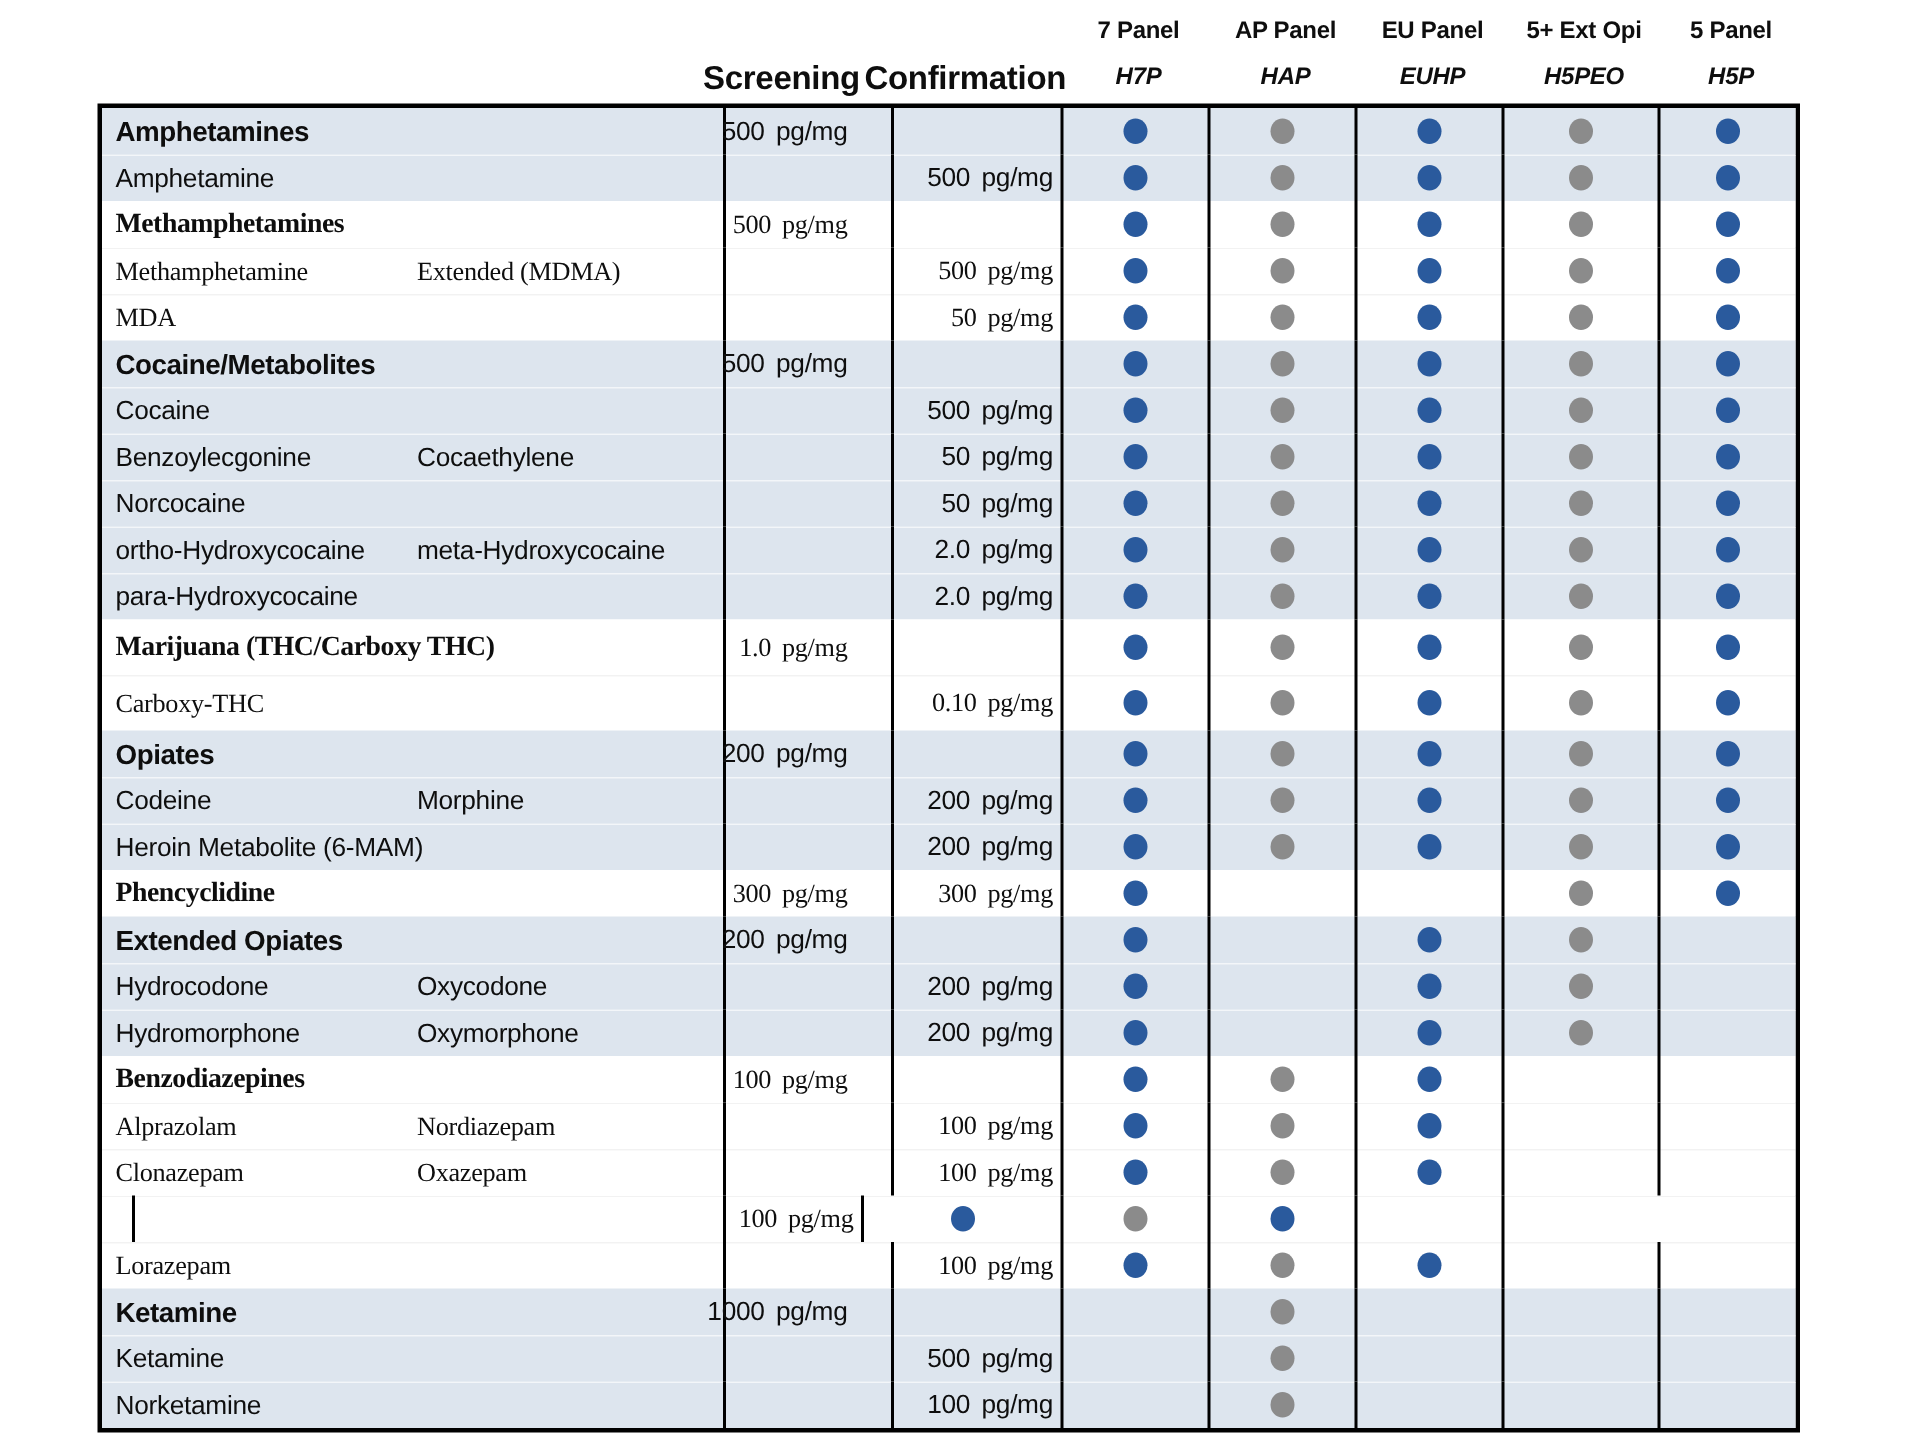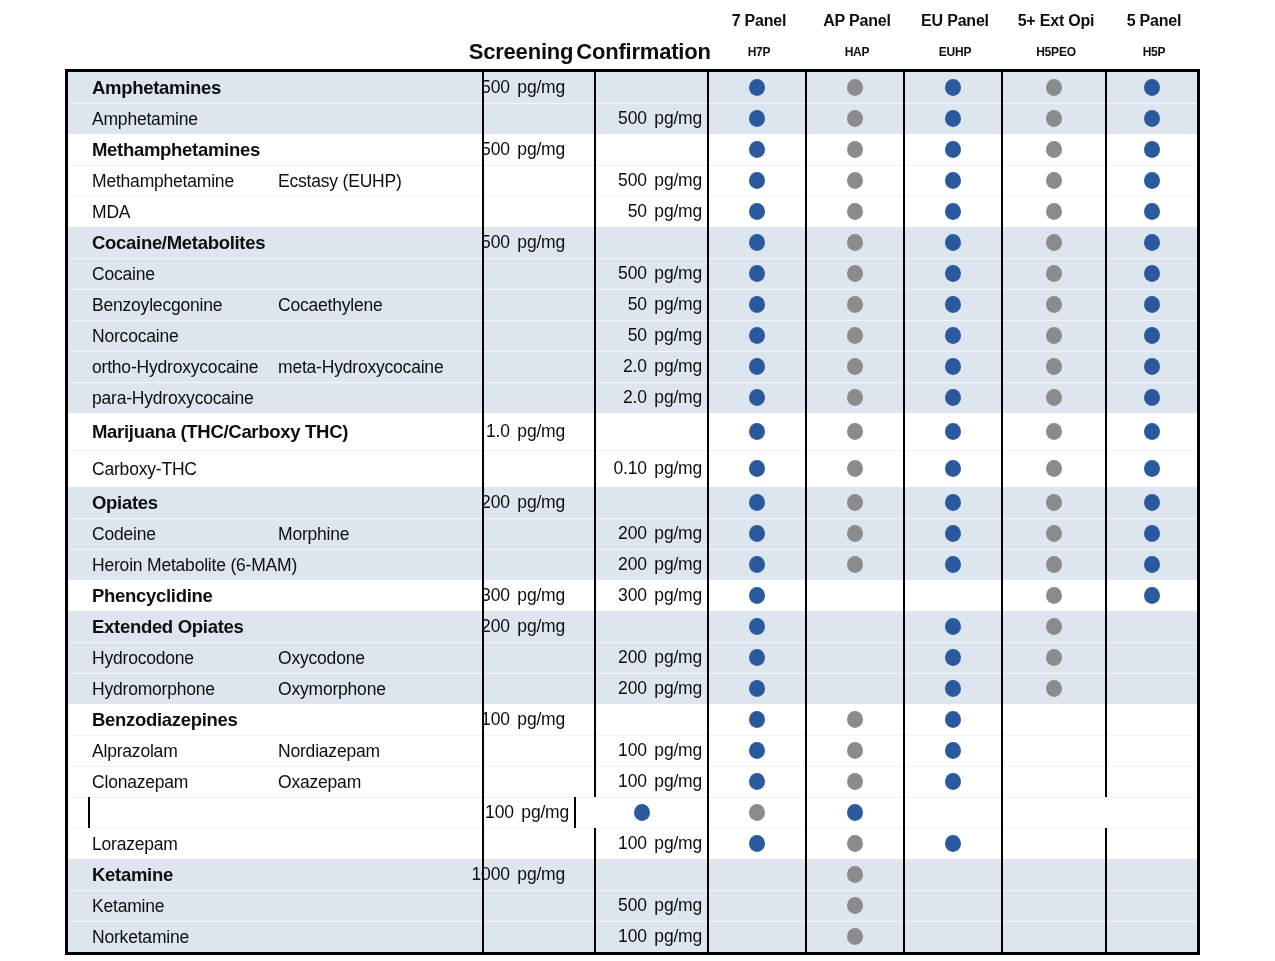--- a/index.html
+++ b/index.html
@@ -12,43 +12,43 @@
   
   .hdr{
     position:absolute;left:65px;top:4px;width:1135px;
     display:grid;
     grid-template-columns:400px 112px 133px 98px 98px 98px 104px 92px;
   }
   .hdr .hcell{display:flex;align-items:center;justify-content:center;}
   .hdr .r1{height:33px;font-size:16px;font-weight:700;}
   .hdr .r2{height:29px;}
   .hdr .lab{font-size:22px;font-weight:700;}
-  .hdr .code{font-size:12px;font-weight:700;}
+  .hdr .code{font-size:16px;font-weight:700;font-style:italic;}
   
   .tbl{
     position:absolute;left:65px;top:69px;width:1135px;
     border:3px solid #000;box-sizing:border-box;background:#fff;
   }
   .row{
     display:grid;
     grid-template-columns:394px 112px 133px 98px 98px 98px 104px 92px;
     height:31px;
   }
   .row.tall{height:37px;}
   .row.b{background:#dde5ee;}
-  .row.w{background:#ffffff;}
+  .row.w{background:#ffffff;font-family:Liberation Serif, serif;}
   .row.b + .row.b{box-shadow:inset 0 1px 0 rgba(255,255,255,.65);}
   .row.w + .row.w{box-shadow:inset 0 1px 0 rgba(0,0,0,.05);}
   .cell{display:flex;align-items:center;box-sizing:border-box;}
   .names{position:relative;}
   .n1,.n2{
     position:absolute;top:50%;transform:translateY(-50%);
     font-size:17.5px;white-space:nowrap;
   }
-  .n1{left:9px;margin-left:15px;}
+  .n1{left:9px;}
   .n2{left:210px;}
   .row.cat .n1{font-weight:700;font-size:18.5px;letter-spacing:-0.3px;}
   .val{justify-content:flex-end;font-size:17.5px;word-spacing:3px;white-space:nowrap;margin-left:20px;}
   .val.scr{border-left:2px solid #000;padding-right:9px;}
   .val.cnf{border-left:2px solid #000;padding-right:5px;}
   .dotc{border-left:2px solid #000;justify-content:center;}
   .dot{width:16px;height:17px;border-radius:50%;}
   .dot.blue{background:#2a5a9d;}
   .dot.gray{background:#8b8b8b;}
 </style>
@@ -141,21 +141,21 @@
       <div class="cell dotc">
         <span class="dot gray"></span>
       </div>
       <div class="cell dotc">
         <span class="dot blue"></span>
       </div>
     </div>
     <div class="row w">
     <div class="cell names">
       <span class="n1">Methamphetamine</span>
-      <span class="n2">Ecstasy (EUHP)</span>
+      <span class="n2">Extended (MDMA)</span>
     </div>
     <div class="cell val scr"></div>
     <div class="cell val cnf">500 pg/mg</div>
   <div class="cell dotc">
         <span class="dot blue"></span>
       </div>
       <div class="cell dotc">
         <span class="dot gray"></span>
       </div>
       <div class="cell dotc">

